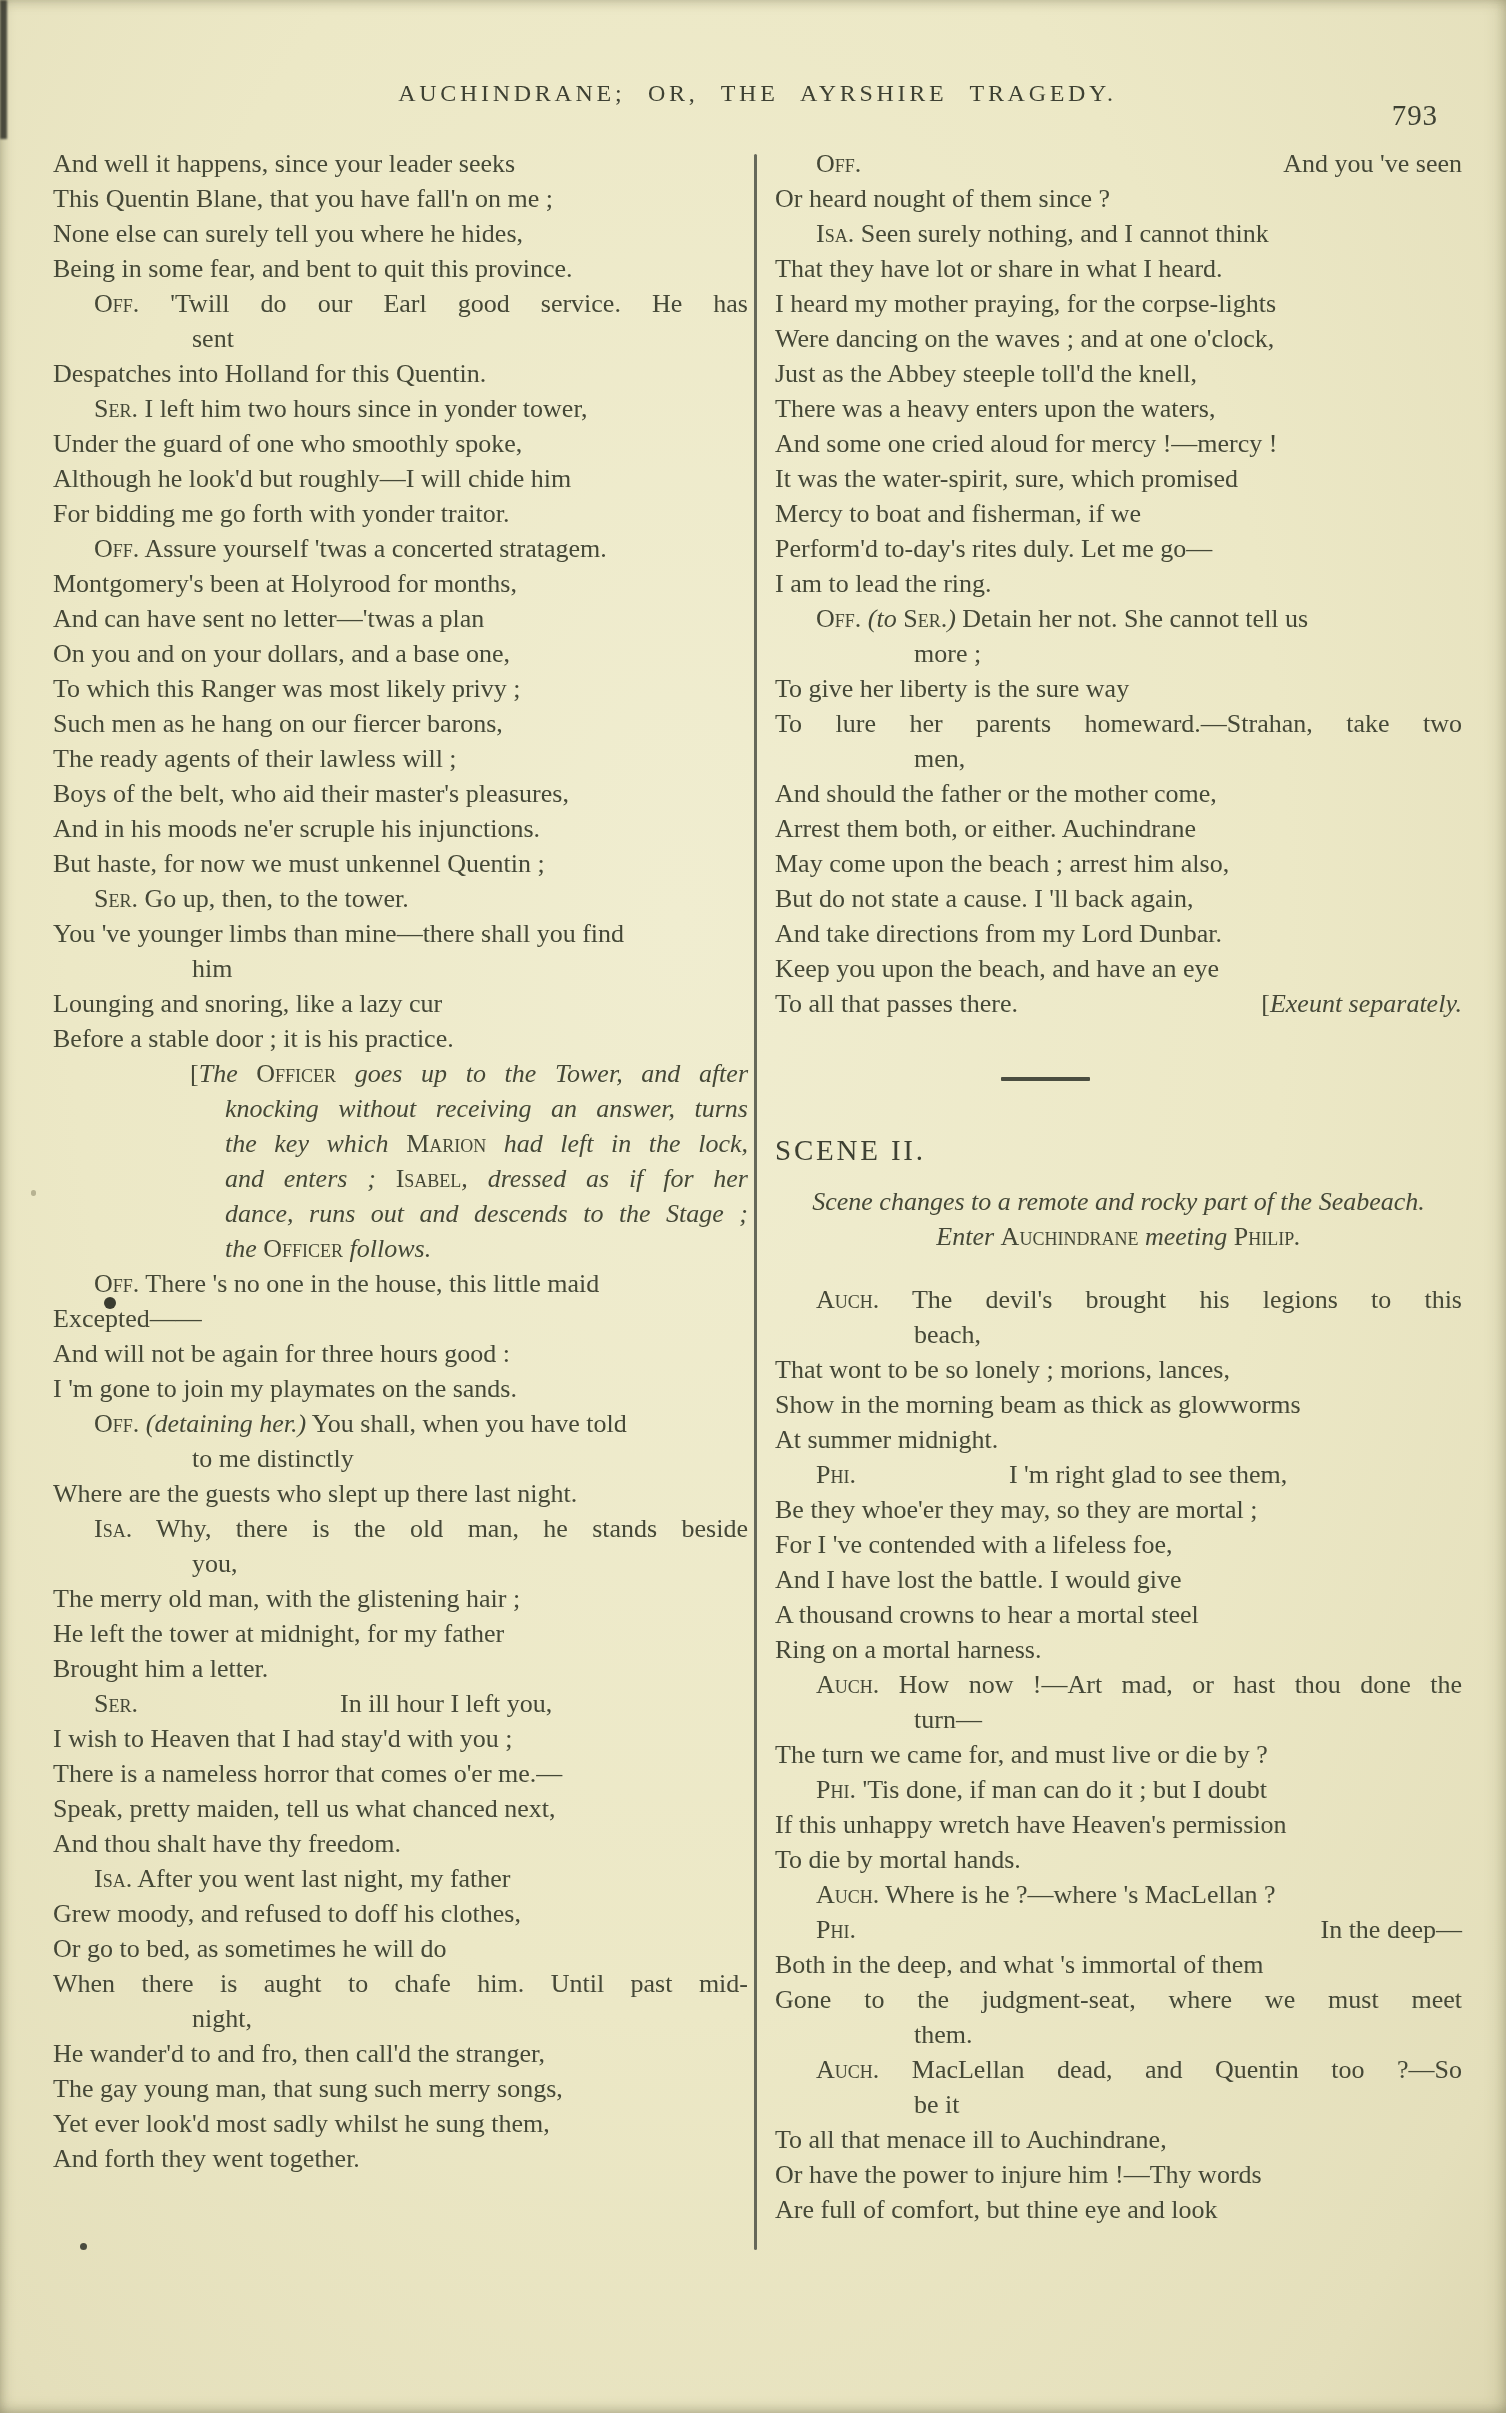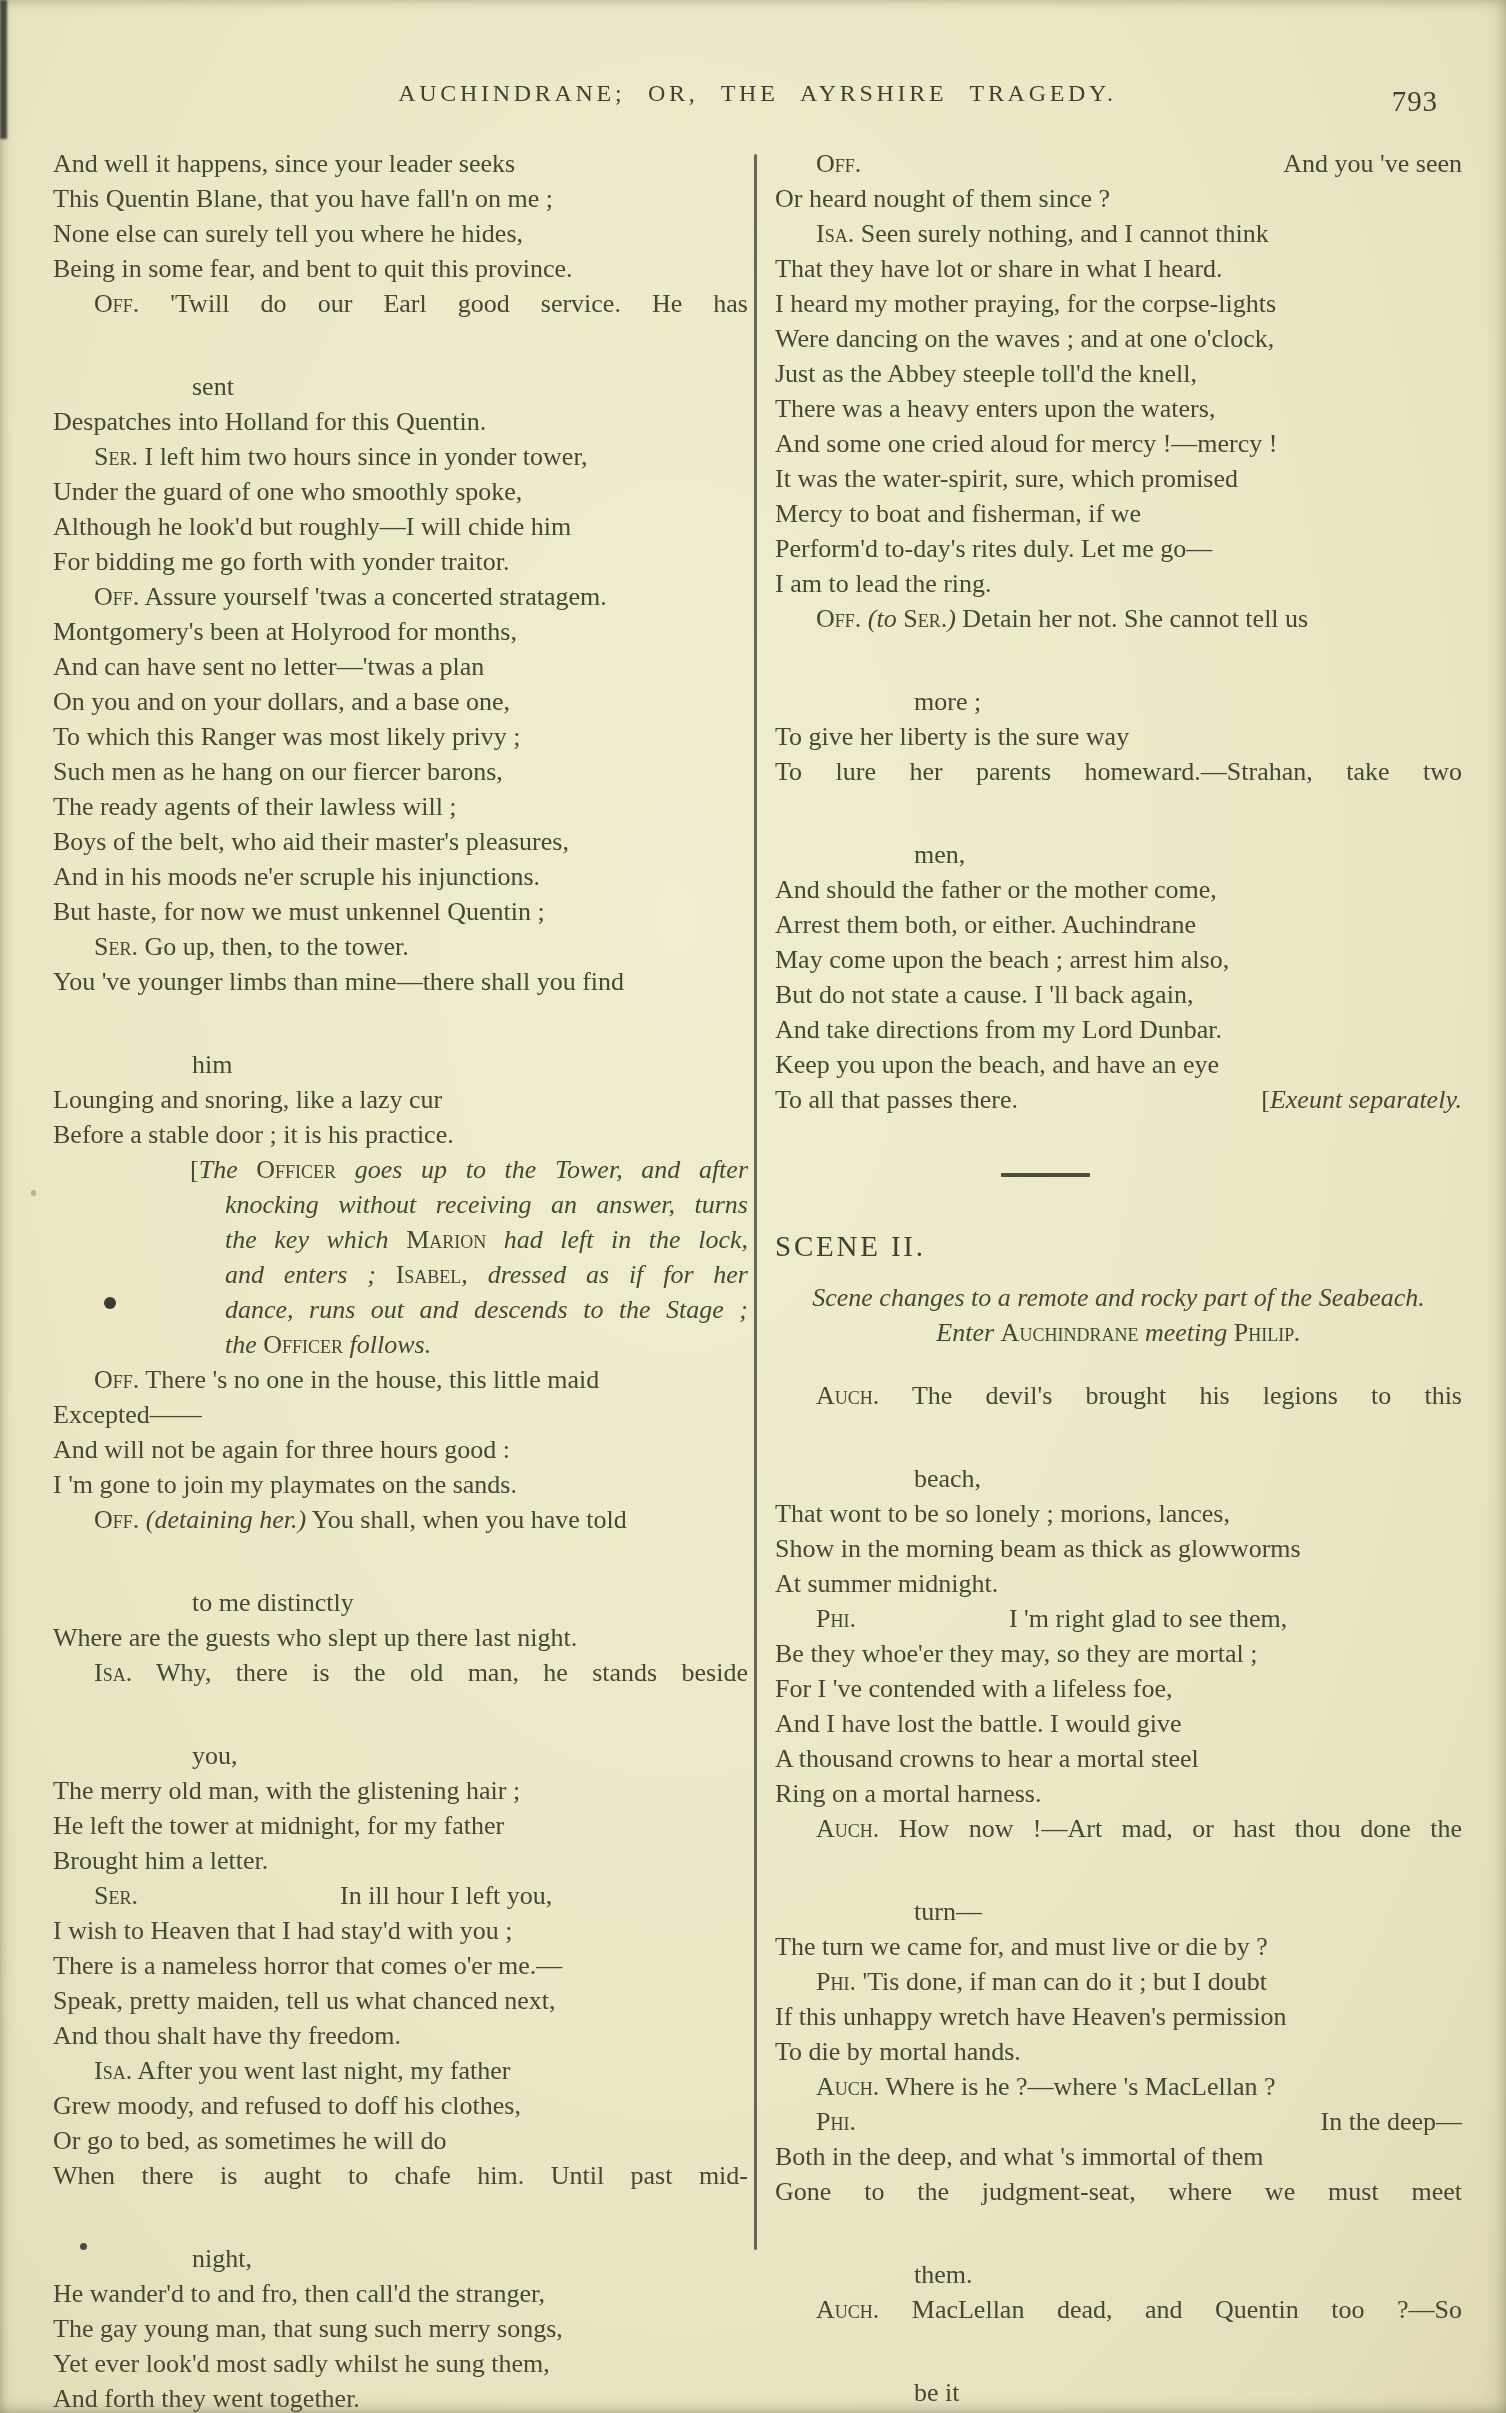--- a/index.html
+++ b/index.html
@@ -22,37 +22,37 @@
     position:absolute;left:0;top:0;width:6.5px;height:139px;
     background:#32332a;filter:blur(1.1px);opacity:.85;
   }
   .header{position:absolute;left:53px;top:80px;width:1409px;text-align:center;}
   .title{
     display:inline-block;
     font-size:24px;letter-spacing:3.7px;word-spacing:13px;
     color:#3e4133;white-space:nowrap;
   }
   .pagenum{
-    position:absolute;right:24px;top:5px;
+    position:absolute;right:24px;top:19px;
     font-size:29px;letter-spacing:0.9px;color:#3e4133;
   }
   .divider{
     position:absolute;left:754px;top:154px;width:2.8px;height:2096px;
     background:#53564a;opacity:.88;border-radius:1.9px;
   }
   .col{position:absolute;top:146px;}
   .col-left{left:53px;width:695px;}
   .col-right{left:775px;width:687px;}
   .ln{
     font-size:26px;line-height:35px;
     white-space:nowrap;
   }
   .jst{white-space:normal;text-align:justify;text-align-last:justify;}
   .sp{text-indent:41px;}
-  .cont{margin-left:139px;margin-top:48px;}
+  .cont{margin-left:139px;}
   .st1{margin-left:137px;}
   .st{margin-left:172px;}
   .scene-head{
     text-align:left;font-size:29px;letter-spacing:2.8px;
     margin-bottom:16.7px;color:#3e4133;white-space:normal;text-indent:0;
   }
   .ci{text-align:center;font-style:italic;white-space:normal;}
   .ci .sc{font-style:normal;}
   .ci + .sp{margin-top:28px;}
   .rule{

